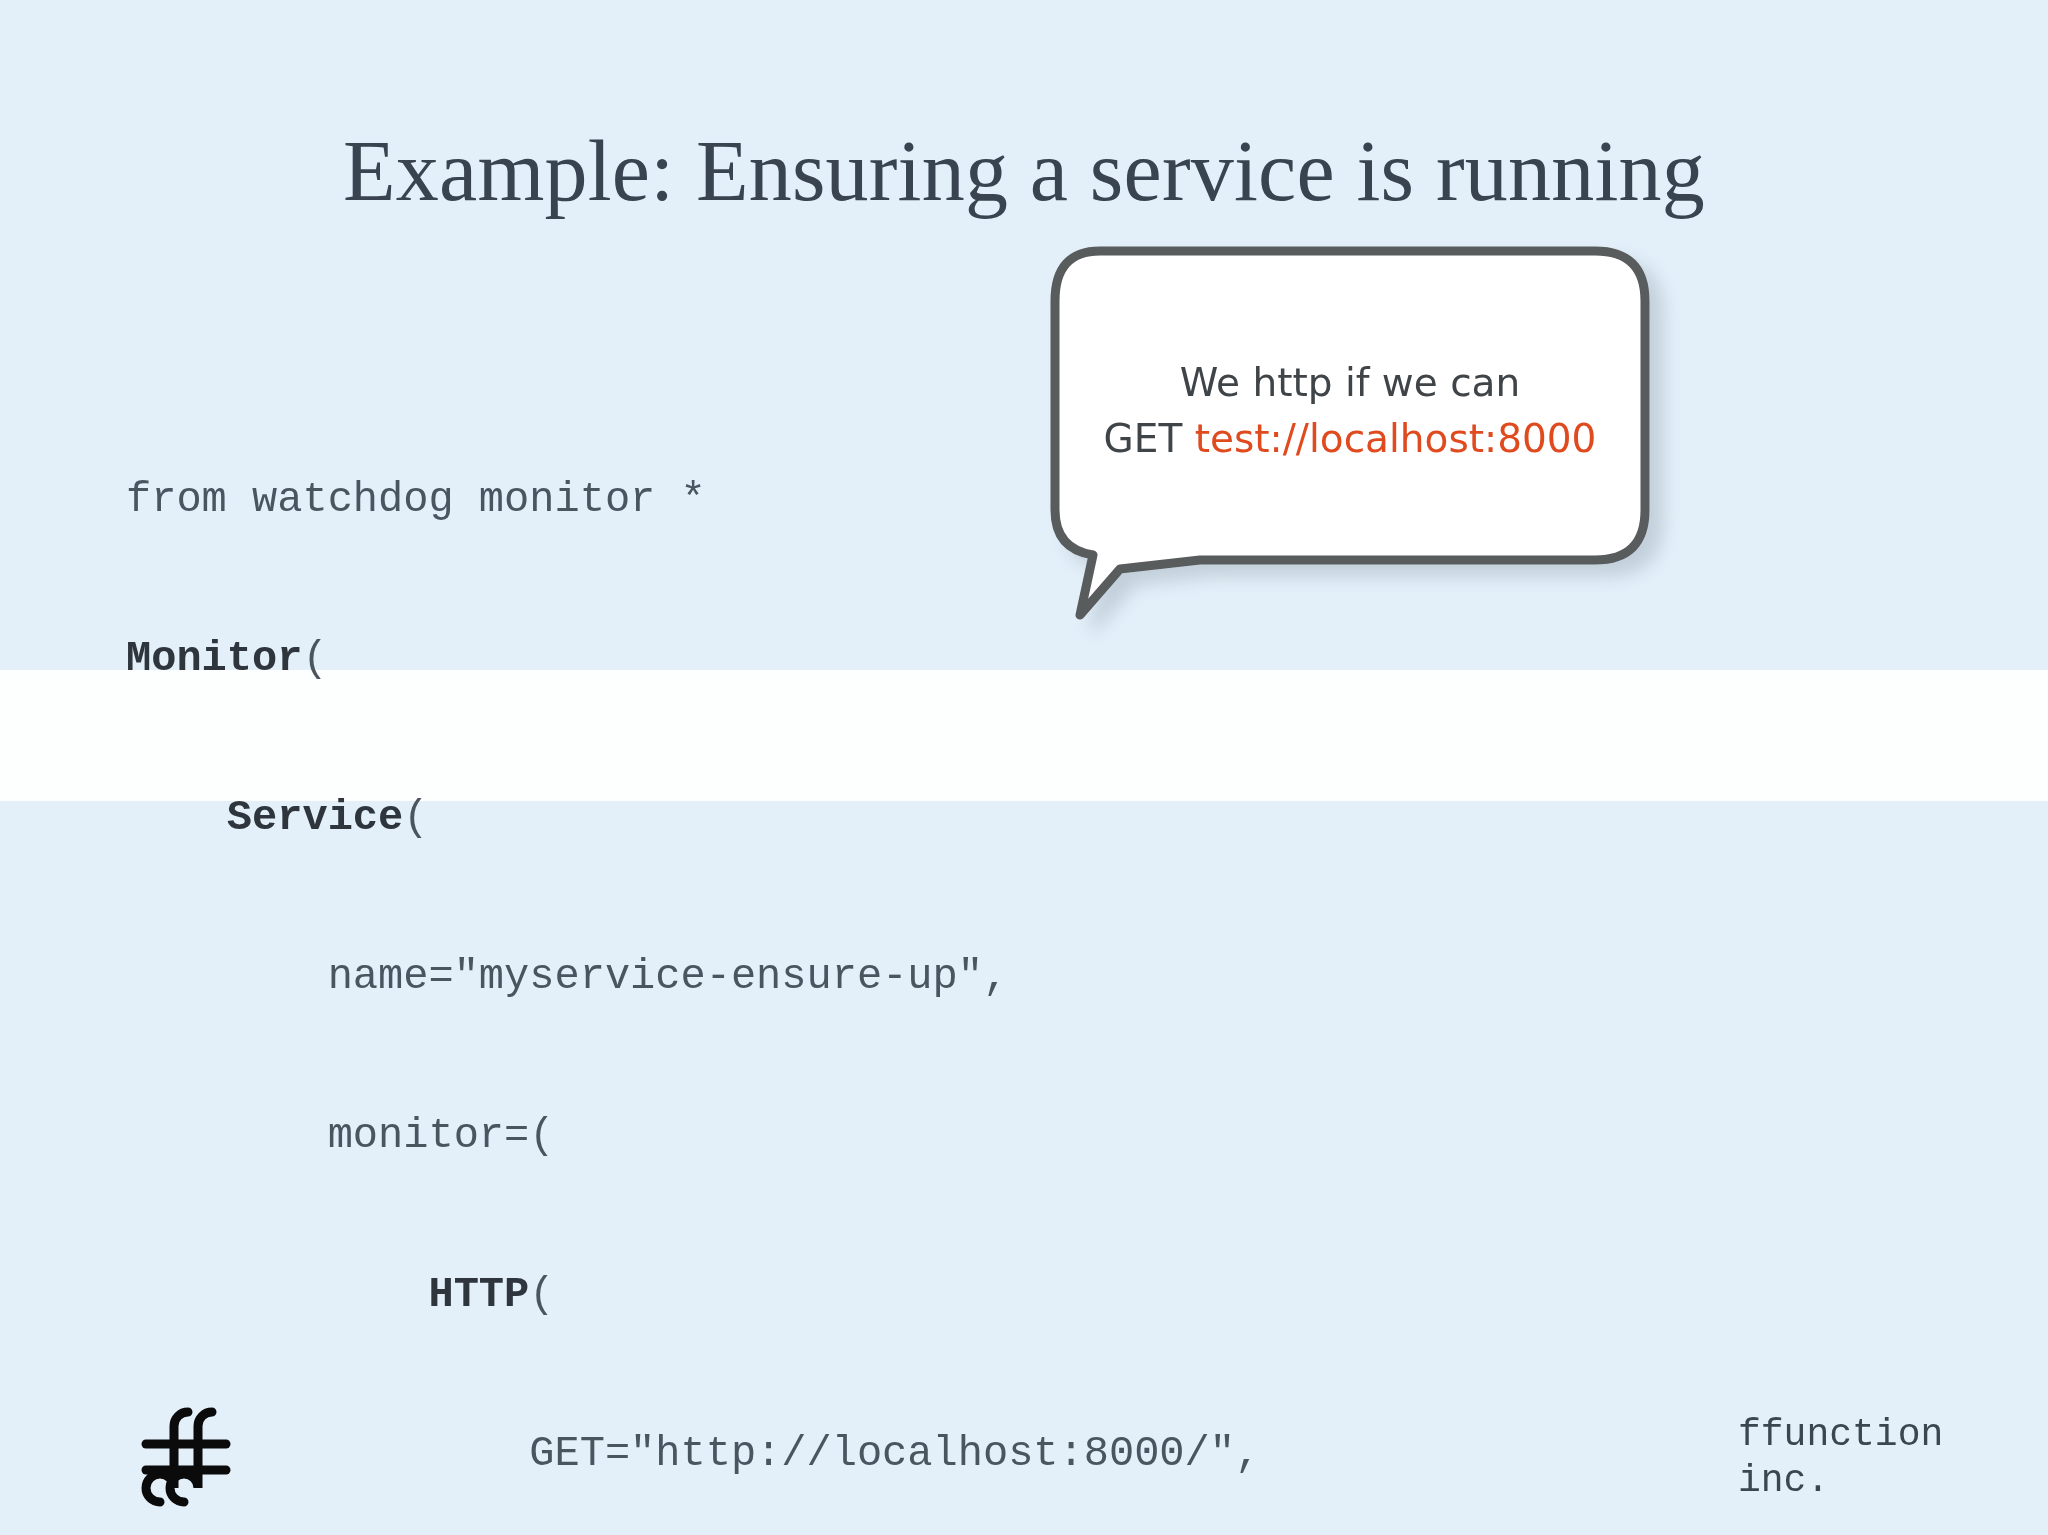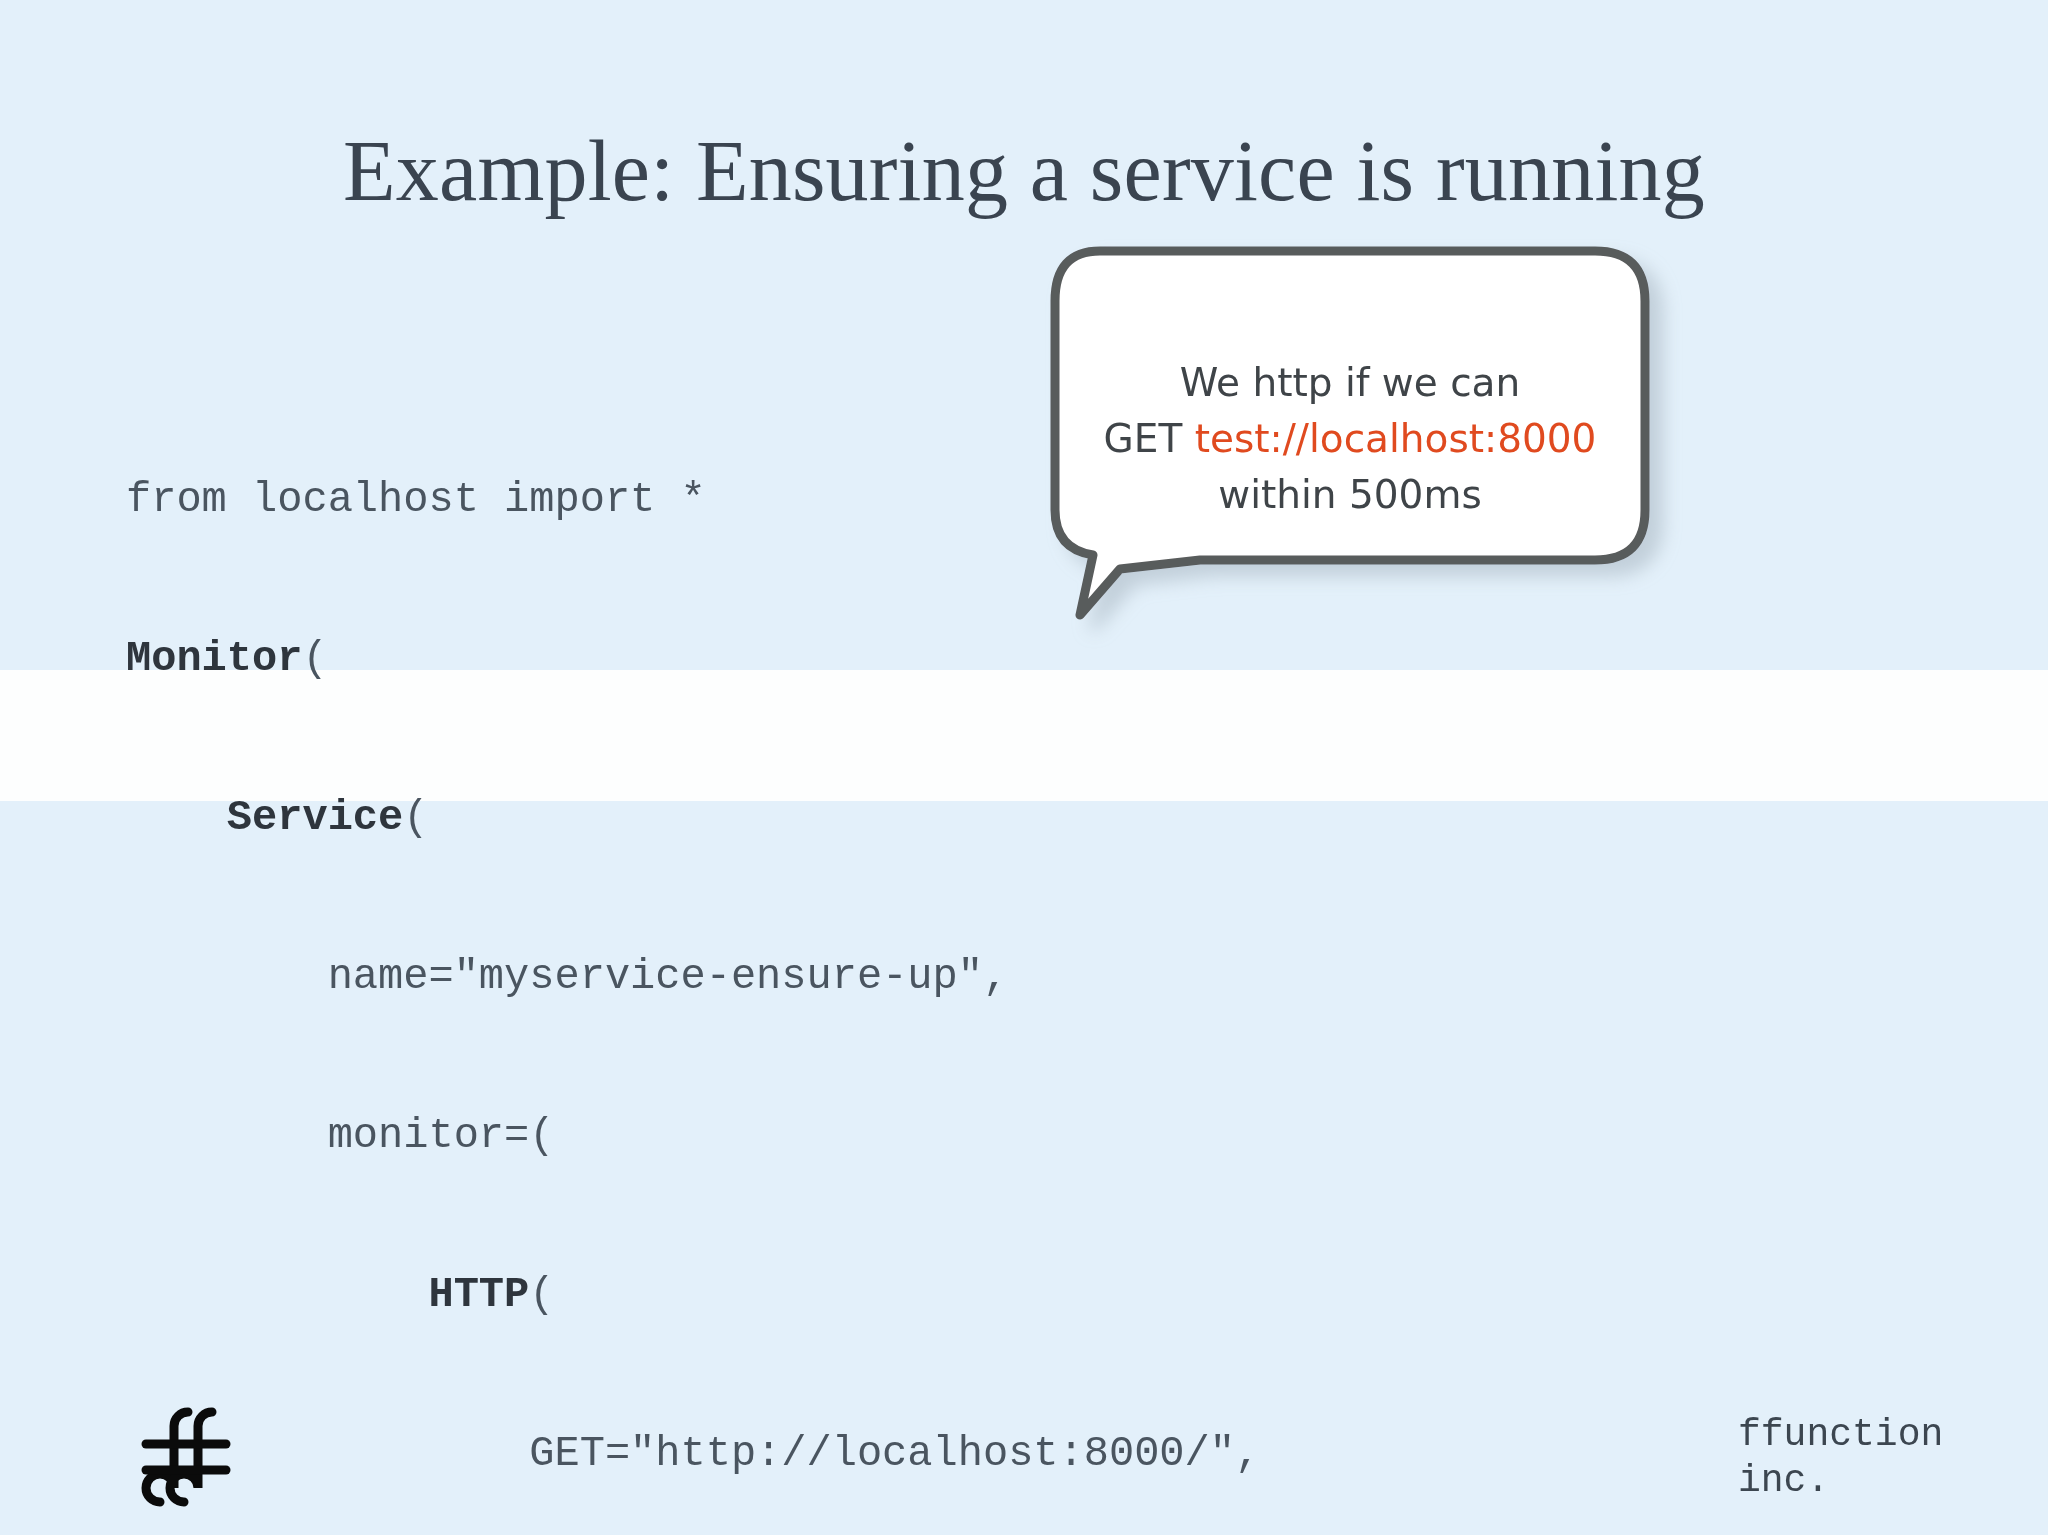--- a/index.html
+++ b/index.html
@@ -116,21 +116,21 @@
 </head>
 <body>
 
 <div class="slide">
 
   <div class="highlight-band"></div>
 
   <div class="slide-title">Example: Ensuring a service is running</div>
 
   <div class="code-block">
-    <div class="code-line"><span>from localhost import *</span></div>
+    <div class="code-line"><span>from watchdog monitor *</span></div>
     <div class="code-line"><b>Monitor</b><span>(</span></div>
     <div class="code-line"><span>    </span><b>Service</b><span>(</span></div>
     <div class="code-line"><span>        </span><span>name="myservice-ensure-up",</span></div>
     <div class="code-line"><span>        </span><span>monitor=(</span></div>
     <div class="code-line"><span>            </span><b>HTTP</b><span>(</span></div>
     <div class="code-line"><span>                </span><span>GET="http://localhost:8000/",</span></div>
     
     
     
     
@@ -158,21 +158,20 @@
                L 43 310
                Q 5 304 5 265
                L 5 56
                Q 5 6 50 6 Z" fill="#ffffff" stroke="#595b5c" stroke-width="9" stroke-linejoin="round" stroke-linecap="round"></path>
     </svg>
   </div>
 
   <div class="bubble-text">
     <div>We http if we can</div>
     <div><span>GET </span><span class="url">test://localhost:8000</span></div>
-    <div>within 500ms</div>
   </div>
 
   <div class="logo">
     <svg width="110" height="110" viewBox="0 0 110 110" xmlns="http://www.w3.org/2000/svg">
       <g fill="none" stroke="#0b0b0b" stroke-width="9" stroke-linecap="round">
         <path d="M 36 100 A 14 14 0 1 1 50 86 L 50 24 A 14 14 0 0 1 64 10"></path>
         <path d="M 74 100 A 14 14 0 1 1 88 86 L 88 24 A 14 14 0 0 1 102 10" transform="translate(-14,0)"></path>
         <line x1="22" y1="42" x2="102" y2="42"></line>
         <line x1="22" y1="68" x2="102" y2="68"></line>
       </g>

